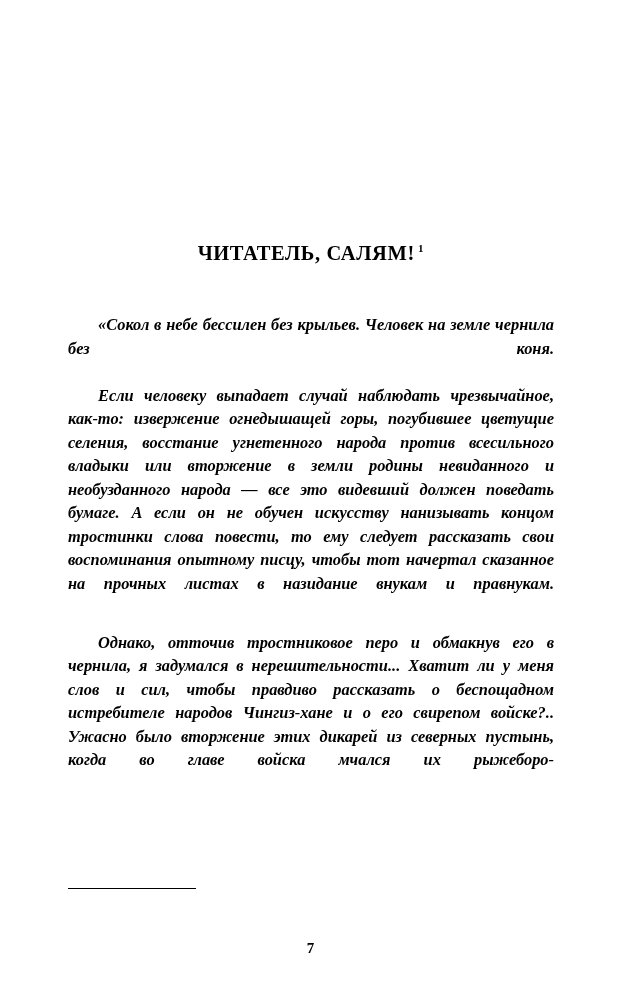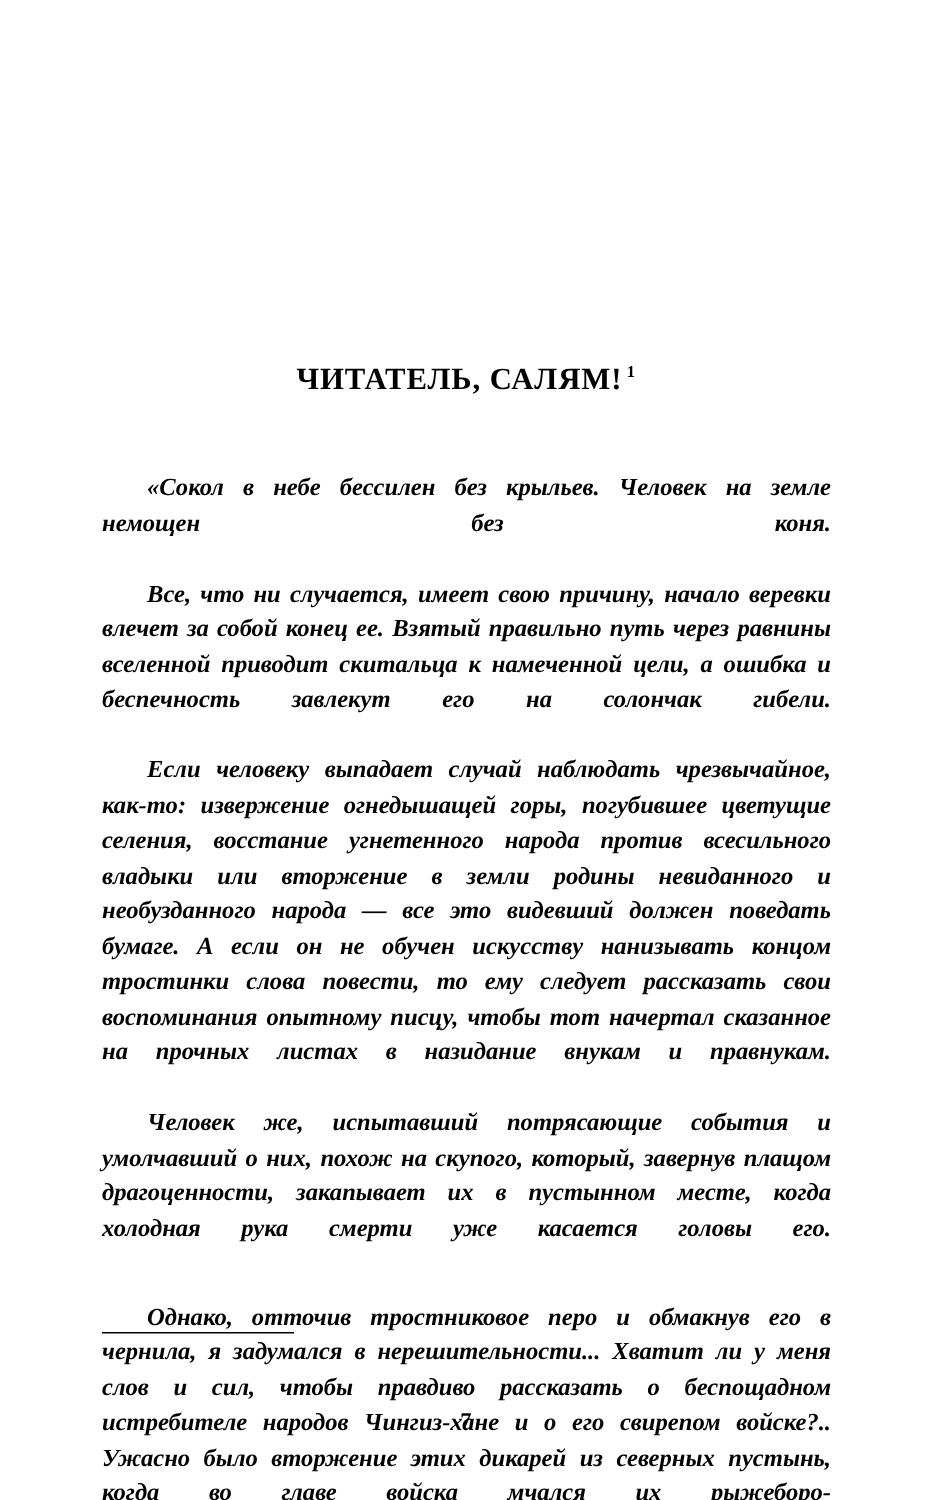--- a/index.html
+++ b/index.html
@@ -131,24 +131,22 @@
 </head>
 <body>
 
 <div class="page">
 
   <h1 class="chapter-title">
     <span class="title-text">ЧИТАТЕЛЬ, САЛЯМ!</span><span class="title-note">1</span>
   </h1>
 
   <div class="body-block">
-    <p class="para">«Сокол в небе бессилен без крыльев. Человек на земле немощен без коня.</p>
-    <p class="para">Все, что ни случается, имеет свою причину, начало веревки влечет за собой конец ее. Взятый правильно путь через равнины вселенной приводит скитальца к намеченной цели, а ошибка и беспечность завлекут его на солончак гибели.</p>
+    <p class="para">«Сокол в небе бессилен без крыльев. Человек на земле чернила без коня.</p>
     <p class="para">Если человеку выпадает случай наблюдать чрезвычайное, как-то: извержение огнедышащей горы, погубившее цветущие селения, восстание угнетенного народа против всесильного владыки или вторжение в земли родины невиданного и необузданного народа — все это видевший должен поведать бумаге. А если он не обучен искусству нанизывать концом тростинки слова повести, то ему следует рассказать свои воспоминания опытному писцу, чтобы тот начертал сказанное на прочных листах в назидание внукам и правнукам.</p>
-    <p class="para">Человек же, испытавший потрясающие события и умолчавший о них, похож на скупого, который, завернув плащом драгоценности, закапывает их в пустынном месте, когда холодная рука смерти уже касается головы его.</p>
     <p class="para spaced-before">Однако, отточив тростниковое перо и обмакнув его в чернила, я задумался в нерешительности... Хватит ли у меня слов и сил, чтобы правдиво рассказать о беспощадном истребителе народов Чингиз-хане и о его свирепом войске?.. Ужасно было вторжение этих дикарей из северных пустынь, когда во главе войска мчался их рыжеборо-</p>
   </div>
 
   <div class="footnote-rule"></div>
 
 
   <div class="folio">7</div>
 
 </div>
 

